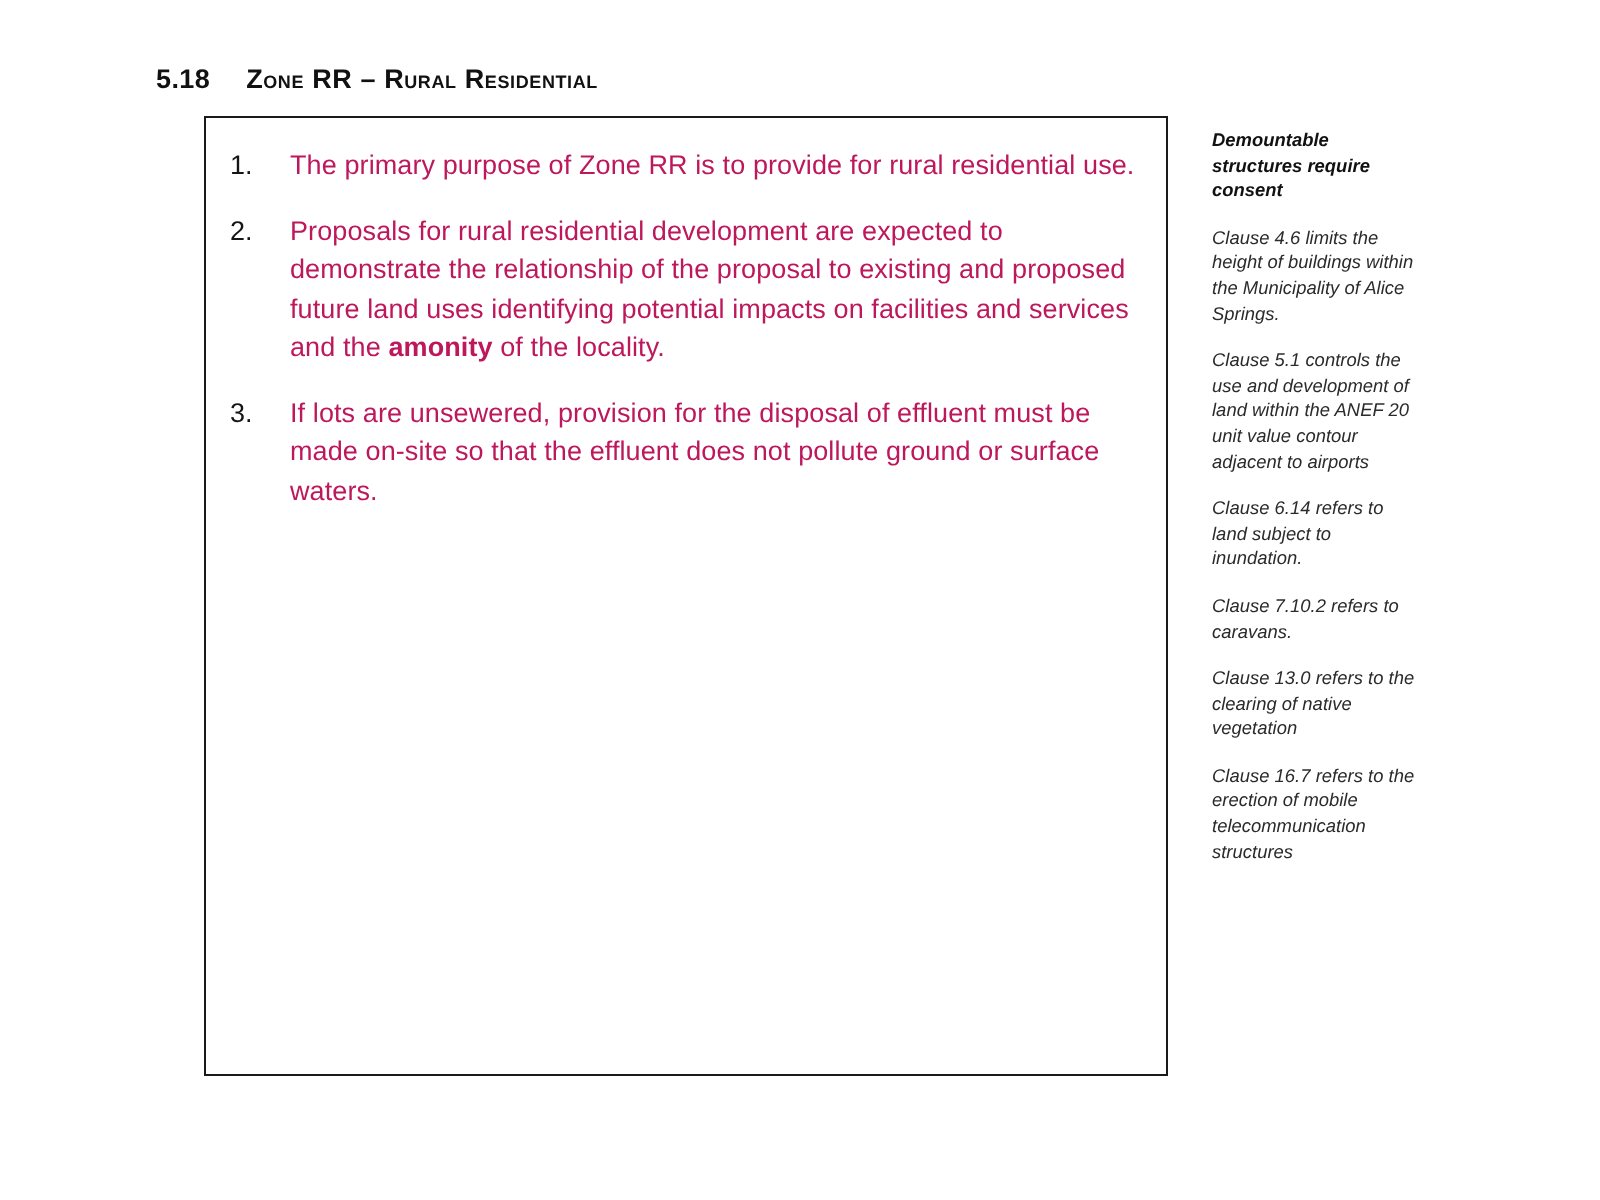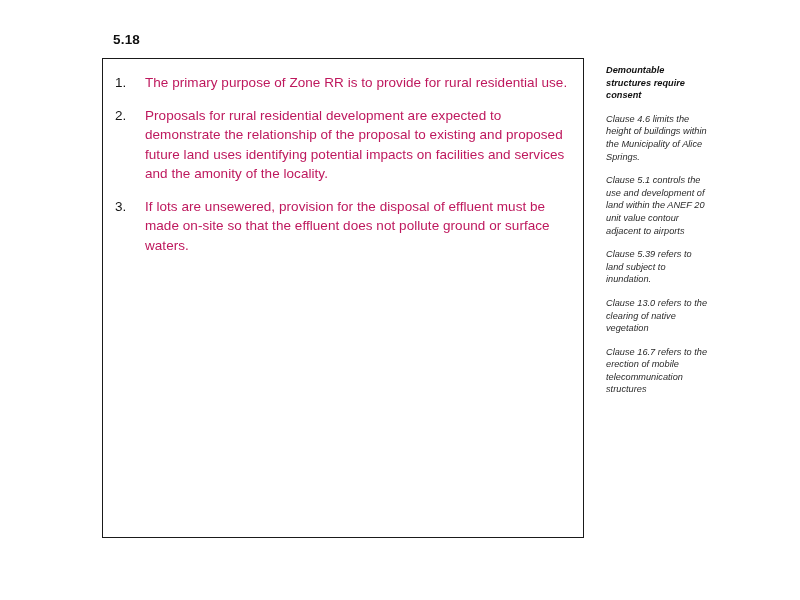--- a/index.html
+++ b/index.html
@@ -25,21 +25,20 @@
   }
 
   
   .heading {
     position: absolute;
     left: 78px;
     top: 32px;
     display: flex;
     align-items: flex-start;
     white-space: nowrap;
-    margin-left: 35px;
   }
   .heading-number {
     font-size: 13.5px;
     font-weight: bold;
     letter-spacing: 0.2px;
     color: #111;
   }
   .heading-title {
     margin-left: 18px;
     font-size: 13.5px;
@@ -82,21 +81,21 @@
     color: #151515;
   }
   .clause-text {
     flex: 1 1 auto;
     font-size: 13.5px;
     line-height: 19.5px;
     color: #be185d;
     letter-spacing: 0.05px;
   }
   .clause-text b {
-    font-weight: normal;
+    font-weight: bold;
   }
 
   
   .notes {
     position: absolute;
     left: 606px;
     top: 64px;
     width: 104px;
   }
   .note {
@@ -112,20 +111,21 @@
     color: #111;
   }
 </style>
 </head>
 <body>
 
 <div class="page">
 
   <div class="heading">
     <span class="heading-number">5.18</span>
+    <span class="heading-title">Zone RR – Rural Residential</span>
   </div>
 
   <div class="clause-box">
     <div class="clause-list">
 
       <div class="clause-item">
         <span class="clause-num">1.</span>
         <span class="clause-text">The primary purpose of Zone RR is to provide for rural residential use.</span>
       </div>
 
@@ -139,18 +139,19 @@
         <span class="clause-text">If lots are unsewered, provision for the disposal of effluent must be made on-site so that the effluent does not pollute ground or surface waters.</span>
       </div>
 
     </div>
   </div>
 
   <div class="notes">
     <div class="note first">Demountable structures require consent</div>
     <div class="note">Clause 4.6 limits the height of buildings within the Municipality of Alice Springs.</div>
     <div class="note">Clause 5.1 controls the use and development of land within the ANEF 20 unit value contour adjacent to airports</div>
-    <div class="note">Clause 5.39 refers to land subject to inundation.</div>
+    <div class="note">Clause 6.14 refers to land subject to inundation.</div>
+    <div class="note">Clause 7.10.2 refers to caravans.</div>
     <div class="note">Clause 13.0 refers to the clearing of native vegetation</div>
     <div class="note">Clause 16.7 refers to the erection of mobile telecommunication structures</div>
   </div>
 
 </div>
 
 </body></html>

